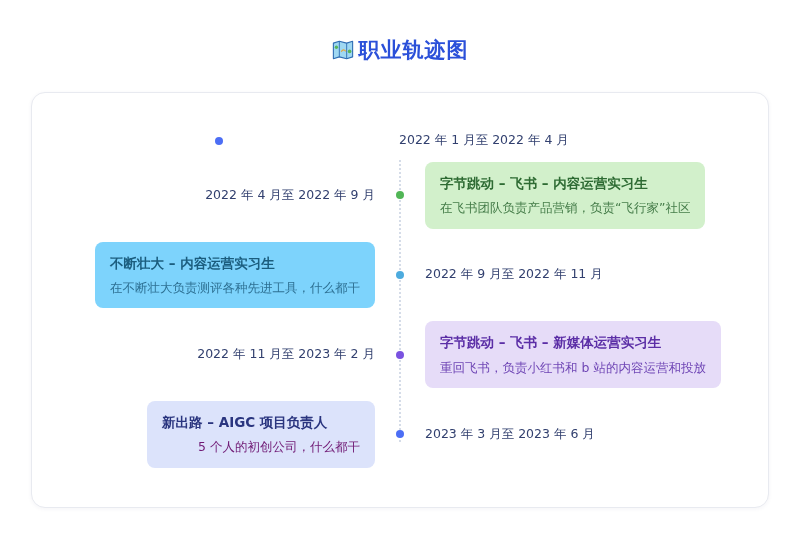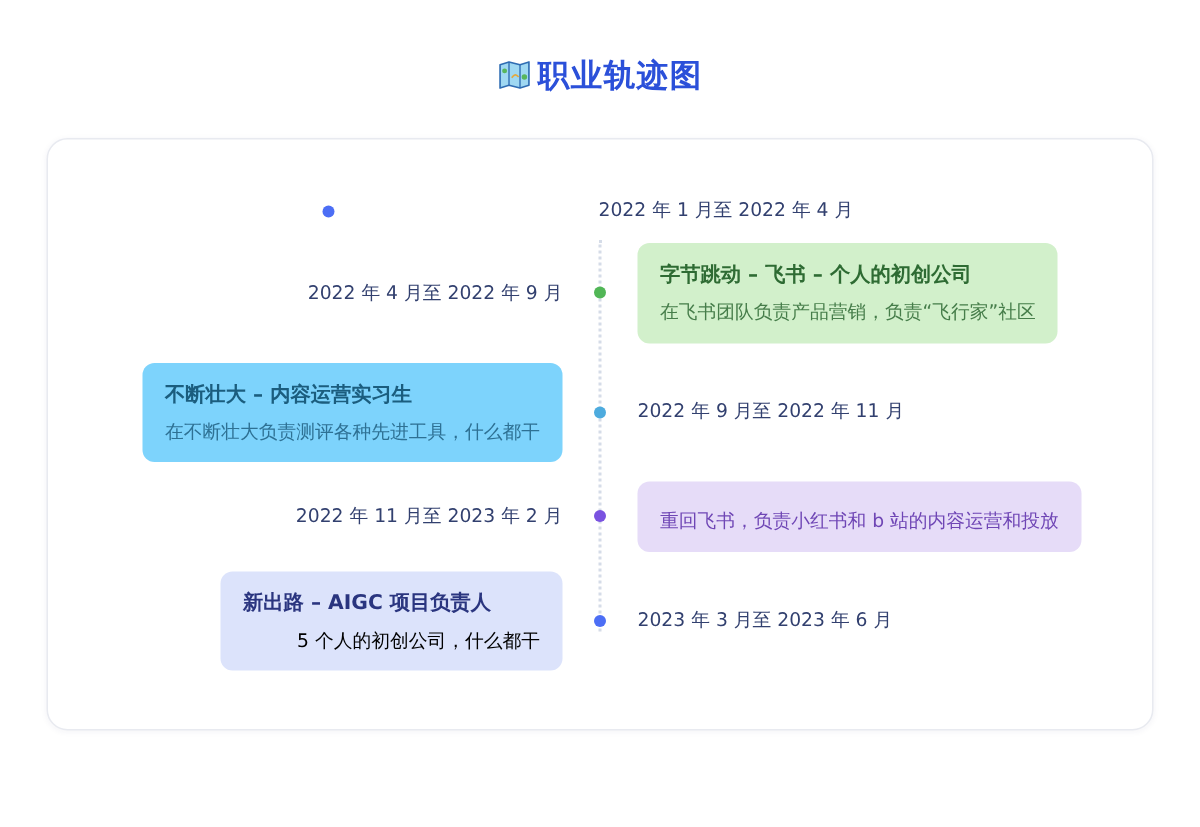--- a/index.html
+++ b/index.html
@@ -120,21 +120,21 @@
 
       <div class="row">
         <div class="zone-l">
           <span class="date">2022 年 4 月至 2022 年 9 月</span>
         </div>
         <div>
           <div class="dot" style="background-color: rgb(81, 182, 86);"></div>
         </div>
         <div class="zone-r">
           <div class="card" style="background-color: rgb(210, 240, 203);">
-            <div class="card-title" style="color: rgb(46, 107, 51);">字节跳动 – 飞书 – 个人的初创公司</div>
+            <div class="card-title" style="color: rgb(46, 107, 51);">字节跳动 – 飞书 – 内容运营实习生</div>
             <div class="card-desc" style="color: rgb(70, 125, 74);">在飞书团队负责产品营销，负责“飞行家”社区</div>
           </div>
         </div>
       </div>
 
       <div class="row">
         <div class="zone-l">
           <div class="card" style="background-color: #7dd3fc;">
             <div class="card-title" style="color: rgb(27, 93, 126);">不断壮大 – 内容运营实习生</div>
             <div class="card-desc" style="color: rgb(46, 113, 148);">在不断壮大负责测评各种先进工具，什么都干</div>
@@ -150,30 +150,31 @@
 
       <div class="row">
         <div class="zone-l">
           <span class="date">2022 年 11 月至 2023 年 2 月</span>
         </div>
         <div>
           <div class="dot" style="background-color: rgb(122, 82, 224);"></div>
         </div>
         <div class="zone-r">
           <div class="card" style="background-color: rgb(230, 220, 248);">
+            <div class="card-title" style="color: rgb(91, 46, 166);">字节跳动 – 飞书 – 新媒体运营实习生</div>
             <div class="card-desc" style="color: rgb(111, 70, 181);">重回飞书，负责小红书和 b 站的内容运营和投放</div>
           </div>
         </div>
       </div>
 
       <div class="row">
         <div class="zone-l">
           <div class="card" style="background-color: rgb(220, 227, 251);">
             <div class="card-title" style="color: rgb(42, 53, 127);">新出路 – AIGC 项目负责人</div>
-            <div class="card-desc" style="color: #000000; margin-left: 36px;">5 个人的初创公司，什么都干</div>
+            <div class="card-desc" style="color: #701a75; margin-left: 36px;">5 个人的初创公司，什么都干</div>
           </div>
         </div>
         <div>
           <div class="dot" style="background-color: rgb(76, 110, 245);"></div>
         </div>
         <div class="zone-r">
           <span class="date">2023 年 3 月至 2023 年 6 月</span>
         </div>
       </div>
 

